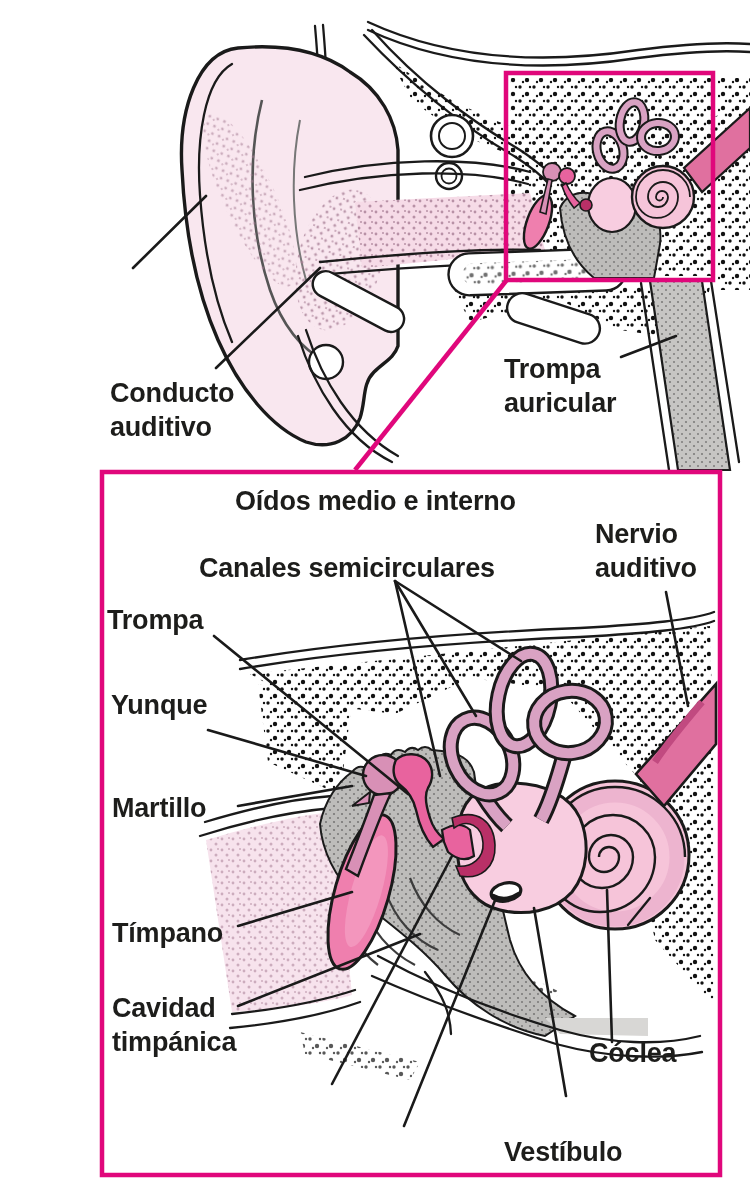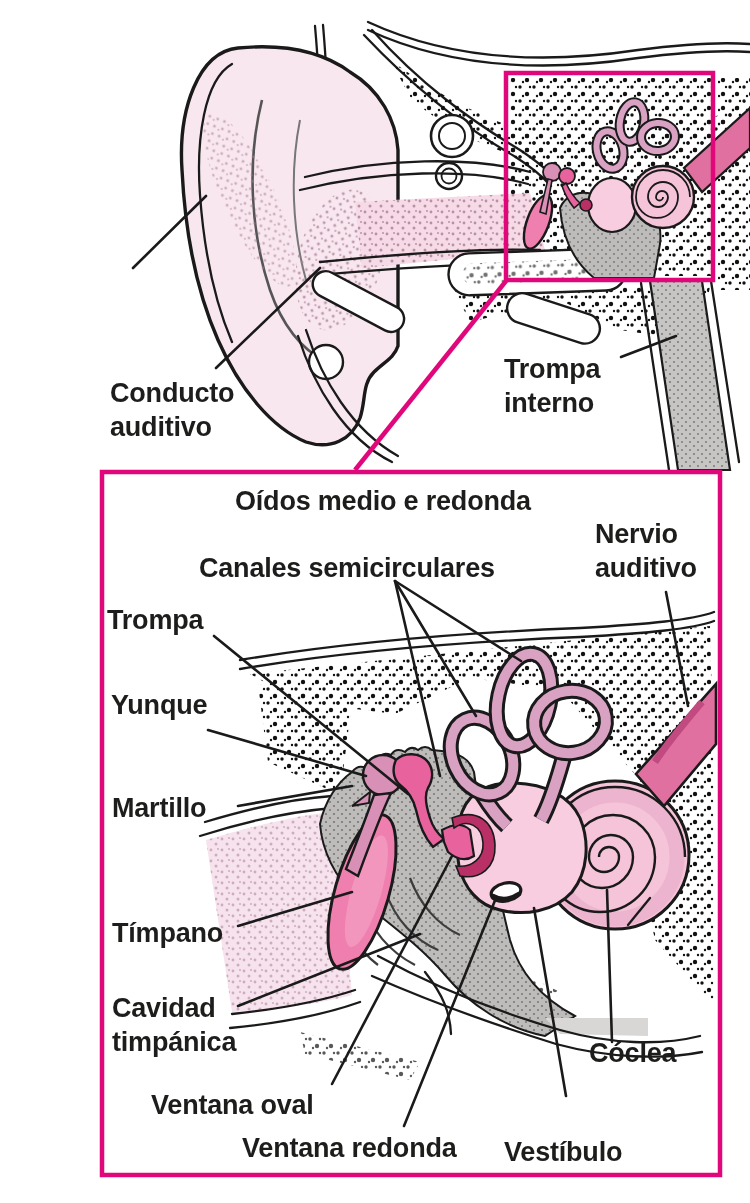--- a/index.html
+++ b/index.html
@@ -256,28 +256,26 @@
       <path class="lead" d="M238,1006 L420,934"></path>
       <path class="lead" d="M332,1084 L452,856"></path>
       <path class="lead" d="M404,1126 L496,898"></path>
       <path class="lead" d="M566,1096 L534,908"></path>
       <path class="lead" d="M612,1042 L607,890"></path>
     </g>
   </g>
 </svg>
 
 <div class="lbl wrap" style="left:110px;top:376px;width:170px;">Conducto auditivo</div>
-<div class="lbl wrap" style="left:504px;top:352px;width:150px;">Trompa interno</div>
-
-<div class="lbl" style="left:235px;top:484px;">Oídos medio e redonda</div>
+<div class="lbl wrap" style="left:504px;top:352px;width:150px;">Trompa auricular</div>
+
+<div class="lbl" style="left:235px;top:484px;">Oídos medio e interno</div>
 <div class="lbl" style="left:199px;top:539px;margin-top:12px;">Canales semicirculares</div>
 <div class="lbl wrap" style="left:595px;top:517px;width:135px;">Nervio auditivo</div>
 <div class="lbl" style="left:107px;top:603px;">Trompa</div>
 <div class="lbl" style="left:111px;top:688px;">Yunque</div>
 <div class="lbl" style="left:112px;top:791px;">Martillo</div>
 <div class="lbl" style="left:112px;top:916px;">Tímpano</div>
 <div class="lbl wrap" style="left:112px;top:991px;width:180px;">Cavidad timpánica</div>
-<div class="lbl" style="left:151px;top:1088px;">Ventana oval</div>
-<div class="lbl" style="left:242px;top:1131px;">Ventana redonda</div>
 <div class="lbl" style="left:504px;top:1104px;margin-top:31px;">Vestíbulo</div>
 <div class="lbl" style="left:589px;top:1036px;">Cóclea</div>
 
 </div>
 
 </body></html>

